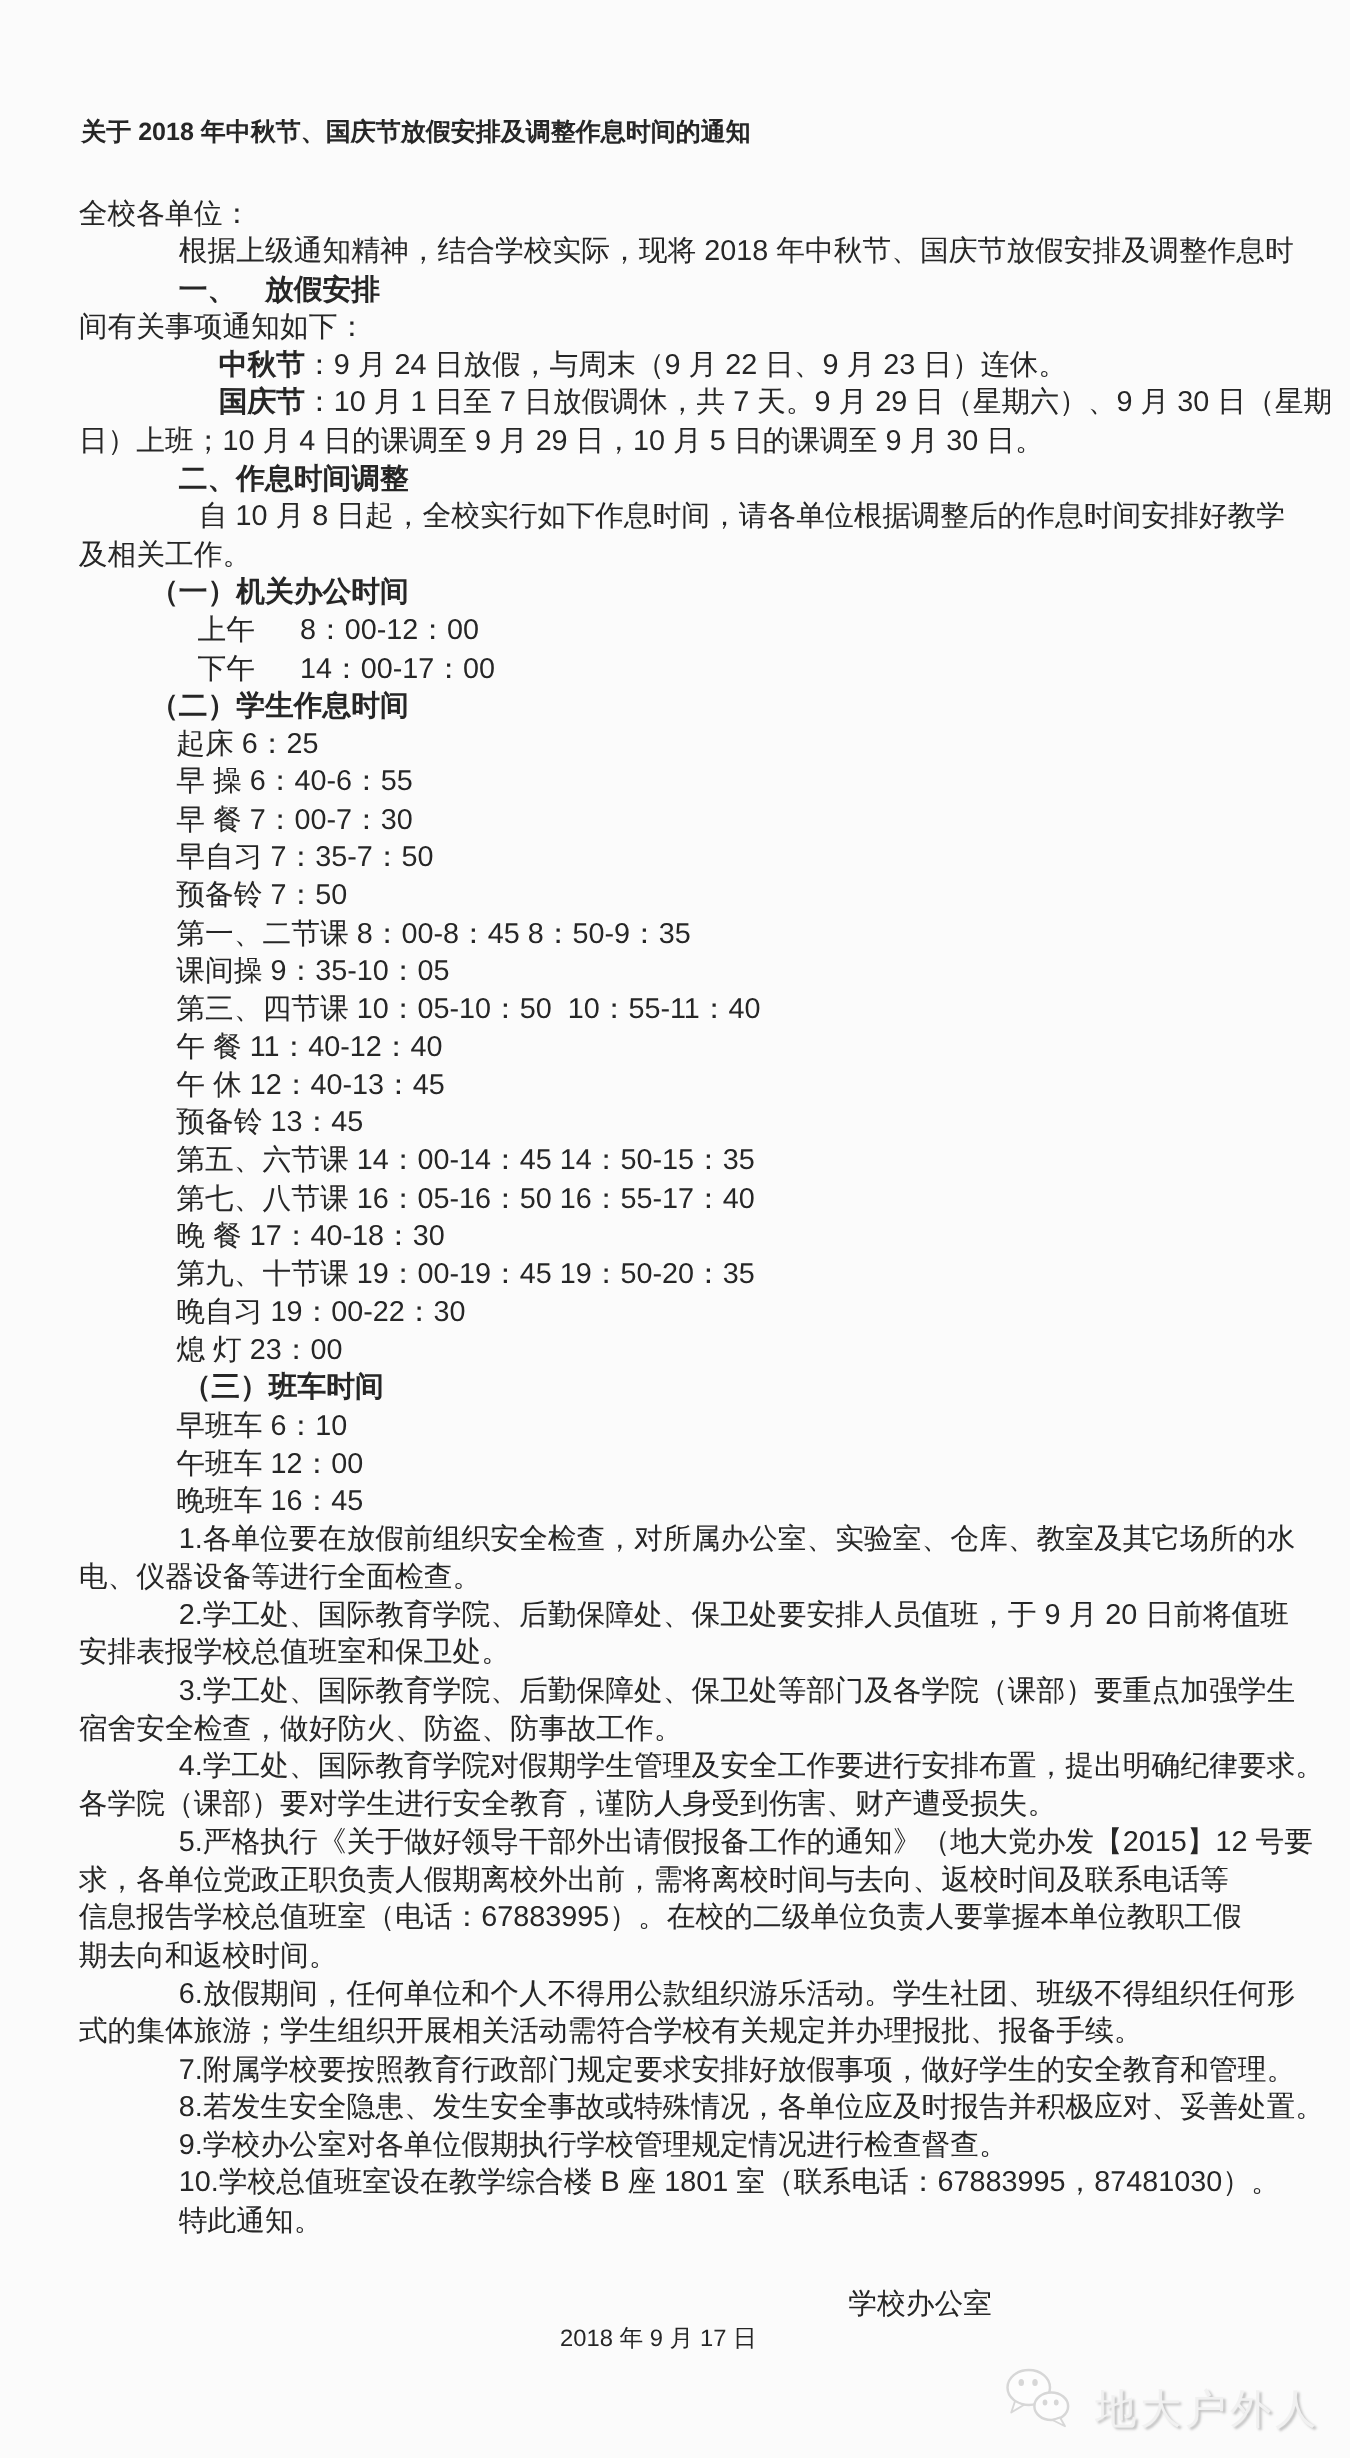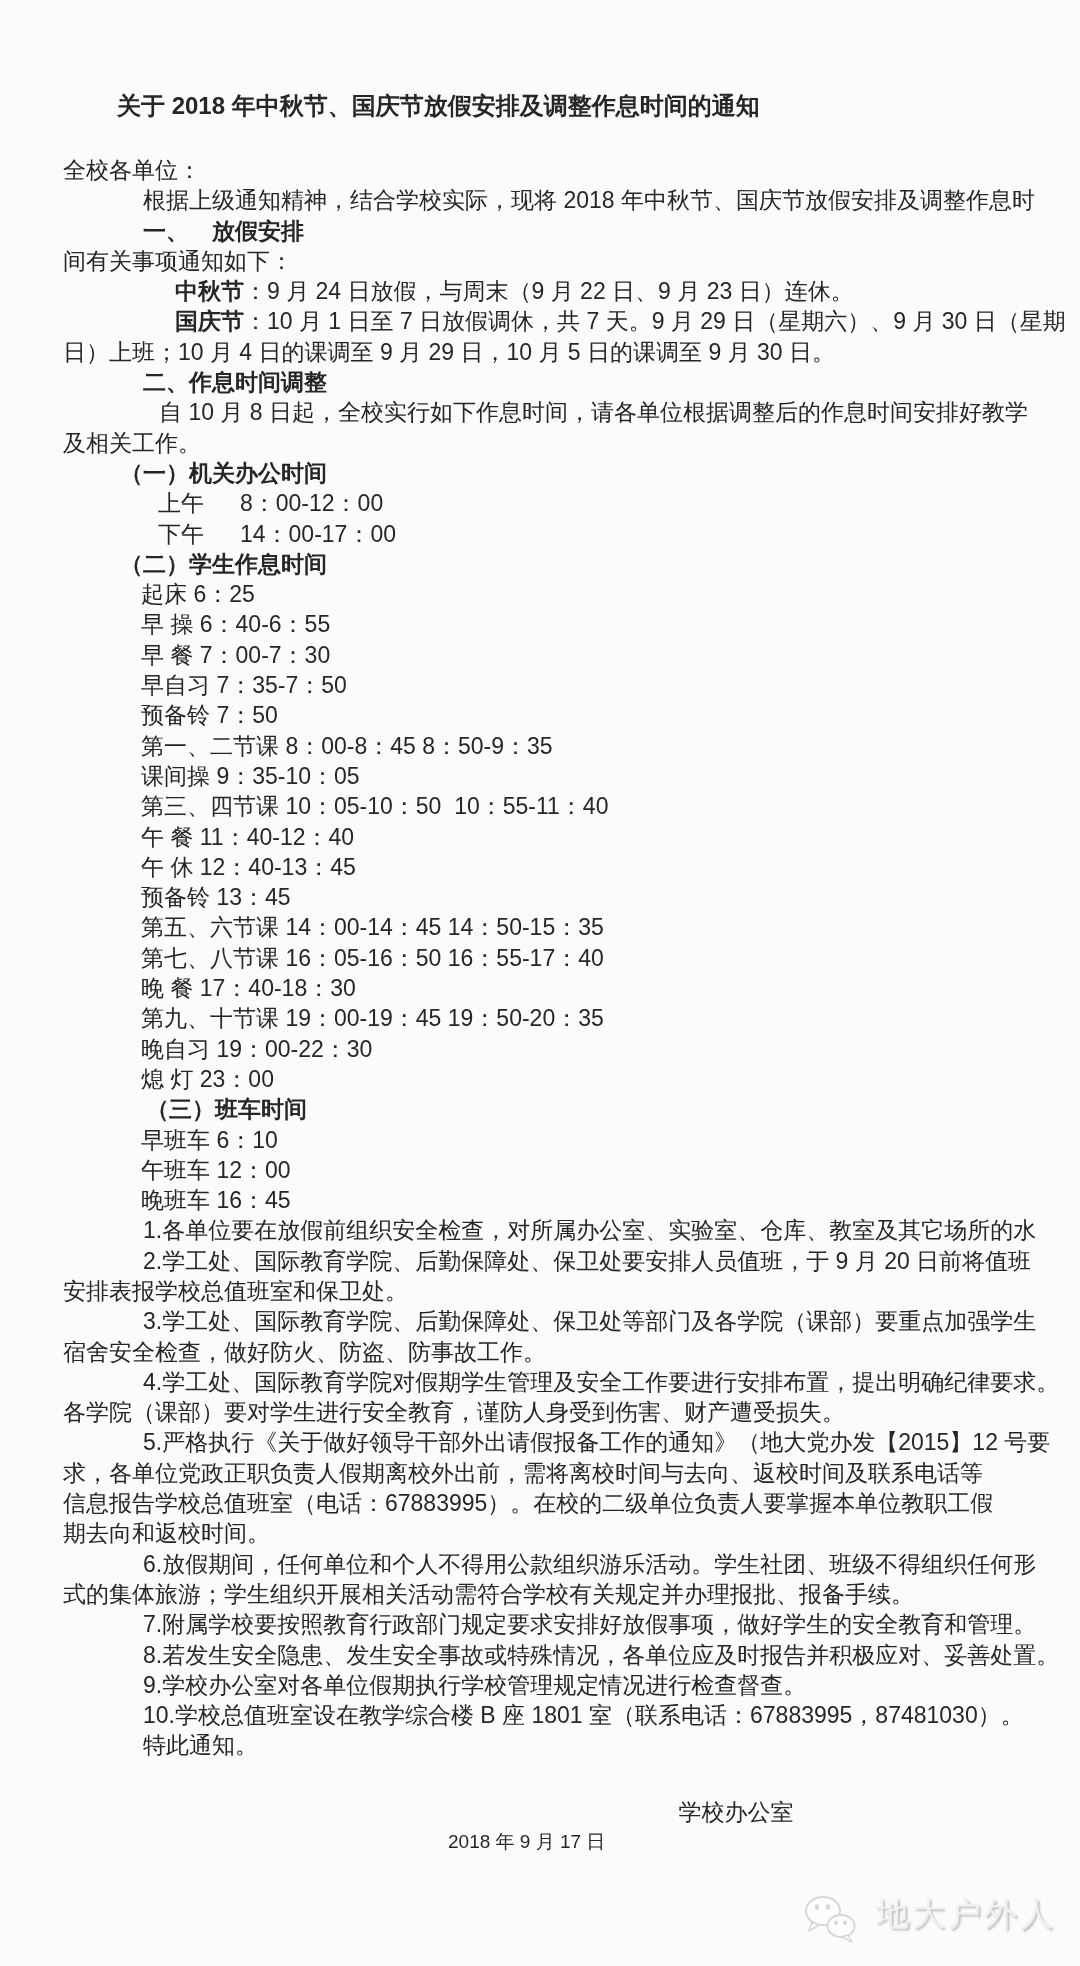--- a/index.html
+++ b/index.html
@@ -8,23 +8,23 @@
     height: 1966px;
     background: #fbfbfb;
     color: #262626;
     font-family: "Liberation Sans", sans-serif;
     position: relative;
     overflow: hidden;
   }
   .doc { padding-top: 90px; }
   .doc-title {
     font-weight: bold;
-    font-size: 24px;
+    font-size: 20px;
     line-height: 32px;
-    padding-left: 117px;
+    padding-left: 65px;
     white-space: pre;
     margin: 0 0 33px 0;
   }
   .ln {
     font-size: 23px;
     line-height: 30.3px;
     height: 30.3px;
     white-space: pre;
     padding-left: 63px;
   }
@@ -44,21 +44,21 @@
   }
   .signature-date {
     padding-left: 448px;
     font-size: 19px; line-height: 30.3px; white-space: pre;
   }
   .watermark {
     position: absolute;
     right: 24px;
     bottom: 16px;
     display: flex;
-    align-items: flex-start;
+    align-items: flex-end;
     gap: 16px;
   }
   .watermark-text {
     font-size: 33px;
     color: #f1f1f1;
     text-shadow: 2px 2px 2px #bfbfbf;
     letter-spacing: 3px;
     white-space: pre;
   }
 </style>
@@ -97,20 +97,21 @@
       <div class="ln sched">第七、八节课 16：05-16：50 16：55-17：40</div>
       <div class="ln sched">晚 餐 17：40-18：30</div>
       <div class="ln sched">第九、十节课 19：00-19：45 19：50-20：35</div>
       <div class="ln sched">晚自习 19：00-22：30</div>
       <div class="ln sched">熄 灯 23：00</div>
       <div class="ln sub3">（三）班车时间</div>
       <div class="ln sched">早班车 6：10</div>
       <div class="ln sched">午班车 12：00</div>
       <div class="ln sched">晚班车 16：45</div>
       <div class="ln ind1">1.各单位要在放假前组织安全检查，对所属办公室、实验室、仓库、教室及其它场所的水</div>
+      <div class="ln base">电、仪器设备等进行全面检查。</div>
       <div class="ln ind1">2.学工处、国际教育学院、后勤保障处、保卫处要安排人员值班，于 9 月 20 日前将值班</div>
       <div class="ln base">安排表报学校总值班室和保卫处。</div>
       <div class="ln ind1">3.学工处、国际教育学院、后勤保障处、保卫处等部门及各学院（课部）要重点加强学生</div>
       <div class="ln base">宿舍安全检查，做好防火、防盗、防事故工作。</div>
       <div class="ln ind1">4.学工处、国际教育学院对假期学生管理及安全工作要进行安排布置，提出明确纪律要求。</div>
       <div class="ln base">各学院（课部）要对学生进行安全教育，谨防人身受到伤害、财产遭受损失。</div>
       <div class="ln ind1">5.严格执行《关于做好领导干部外出请假报备工作的通知》（地大党办发【2015】12 号要</div>
       <div class="ln base">求，各单位党政正职负责人假期离校外出前，需将离校时间与去向、返校时间及联系电话等</div>
       <div class="ln base">信息报告学校总值班室（电话：67883995）。在校的二级单位负责人要掌握本单位教职工假</div>
       <div class="ln base">期去向和返校时间。</div>

